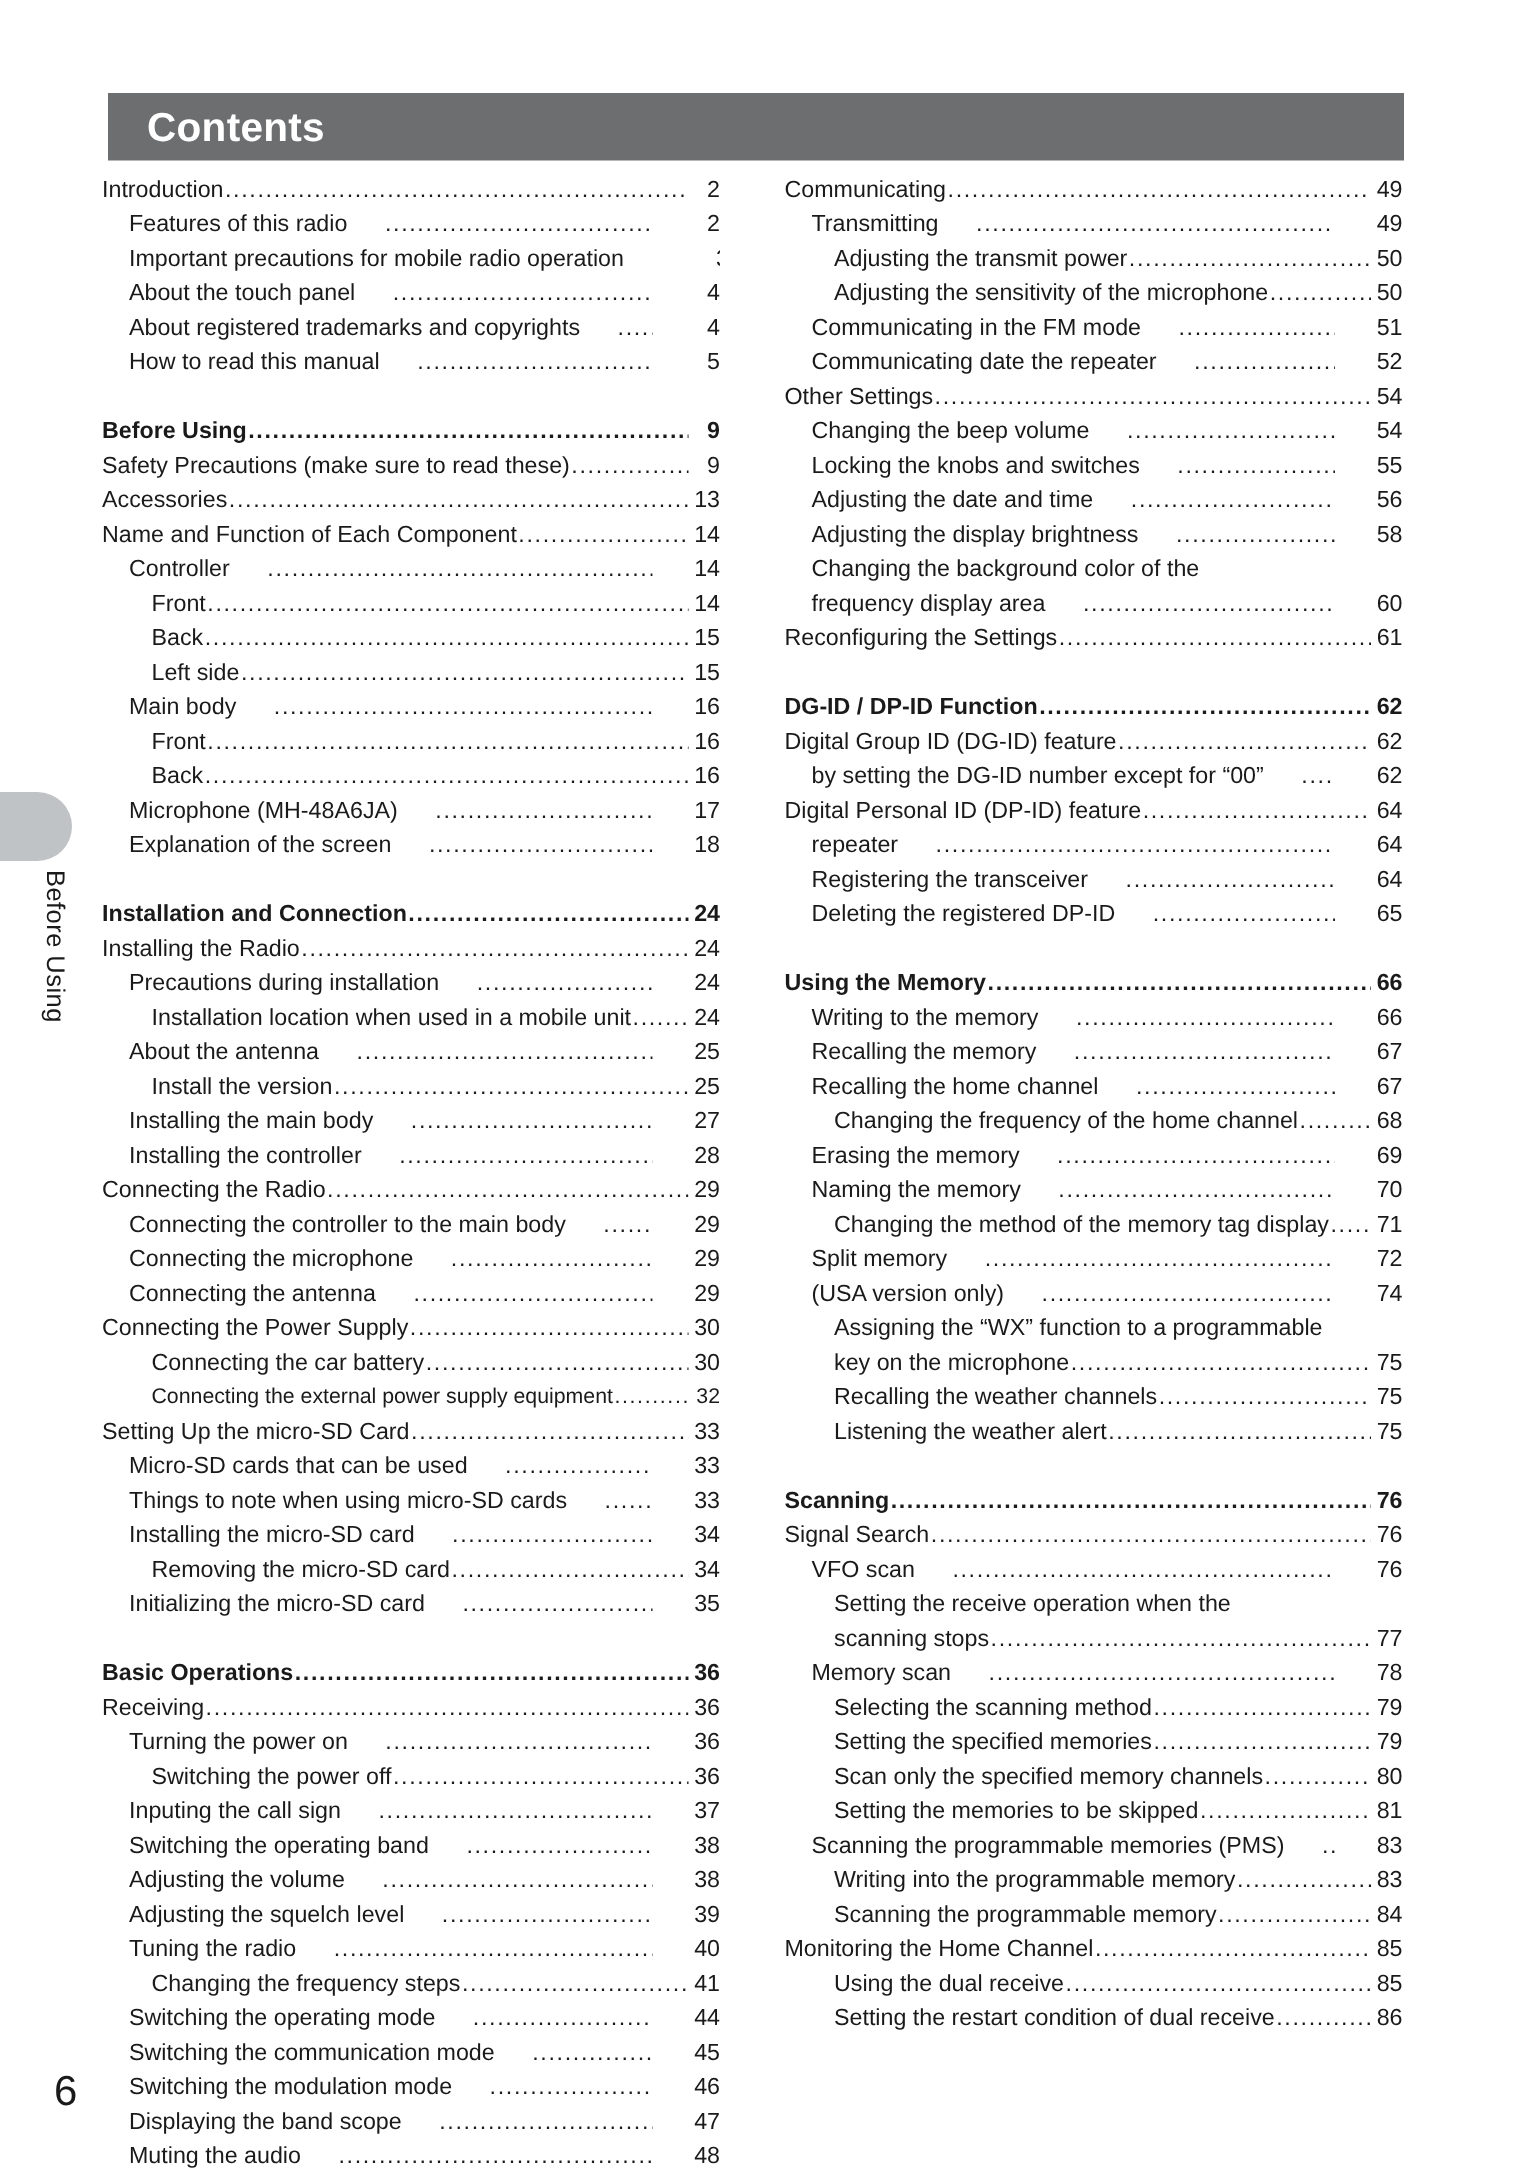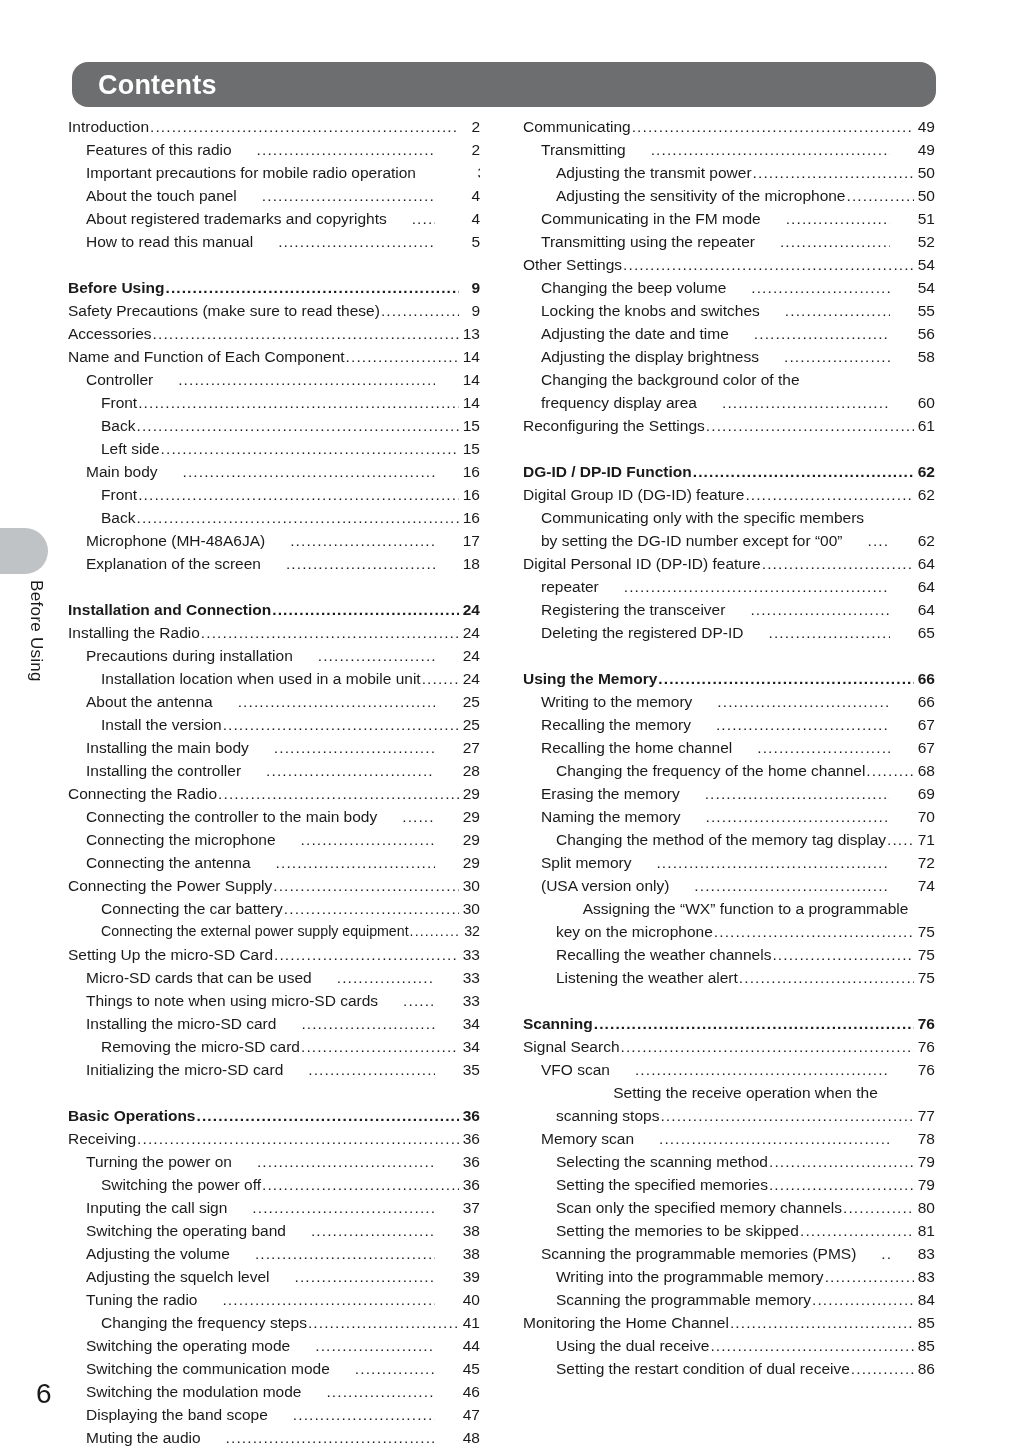--- a/index.html
+++ b/index.html
@@ -40,21 +40,20 @@
   }
 
   
   #contents-header {
     position: absolute;
     left: 72px;
     top: 62px;
     width: 864px;
     height: 45px;
     background: #6d6e70;
-    border-radius: 16px;
   }
   #contents-title {
     position: absolute;
     left: 26px;
     top: 8px;
     font-size: 27px;
     font-weight: bold;
     color: #ffffff;
     letter-spacing: 0.2px;
   }
@@ -95,21 +94,21 @@
   }
   .toc-row .pg {
     flex: 0 0 auto;
     text-align: right;
     min-width: 20px;
   }
 
   
   .lvl0 { padding-left: 0px; }
   .lvl1 { padding-left: 18px; gap: 24px; }
-  .lvl2 { padding-left: 33px; justify-content: center; }
+  .lvl2 { padding-left: 33px; }
   .lvl3 { padding-left: 33px; font-size: 14.2px; }
   .lvl3 .dots, .lvl3 .pg { font-size: 14.2px; }
 
   .bold .txt, .bold .pg, .bold .dots { font-weight: bold; }
 
   .gap { height: 23px; }
 
   
   #page-number {
     position: absolute;
@@ -430,21 +429,21 @@
         <span class="txt">Adjusting the sensitivity of the microphone</span>
         <span class="dots"> ........................................................................................................................</span>
         <span class="pg">50</span>
       </div>
       <div class="toc-row lvl1">
         <span class="txt">Communicating in the FM mode</span>
         <span class="dots"> ........................................................................................................................</span>
         <span class="pg">51</span>
       </div>
       <div class="toc-row lvl1">
-        <span class="txt">Transmitting using the repeater</span>
+        <span class="txt">Communicating date the repeater</span>
         <span class="dots"> ........................................................................................................................</span>
         <span class="pg">52</span>
       </div>
       <div class="toc-row lvl0">
         <span class="txt">Other Settings</span>
         <span class="dots"> ........................................................................................................................</span>
         <span class="pg">54</span>
       </div>
       <div class="toc-row lvl1">
         <span class="txt">Changing the beep volume</span>
@@ -483,23 +482,20 @@
       <div class="toc-row lvl0 bold">
         <span class="txt">DG-ID / DP-ID Function</span>
         <span class="dots"> ........................................................................................................................</span>
         <span class="pg">62</span>
       </div>
       <div class="toc-row lvl0">
         <span class="txt">Digital Group ID (DG-ID) feature</span>
         <span class="dots"> ........................................................................................................................</span>
         <span class="pg">62</span>
       </div>
-      <div class="toc-row lvl1 cont">
-        <span class="txt">Communicating only with the specific members</span>
-      </div>
       <div class="toc-row lvl1">
         <span class="txt">by setting the DG-ID number except for “00”</span>
         <span class="dots"> ........................................................................................................................</span>
         <span class="pg">62</span>
       </div>
       <div class="toc-row lvl0">
         <span class="txt">Digital Personal ID (DP-ID) feature</span>
         <span class="dots"> ........................................................................................................................</span>
         <span class="pg">64</span>
       </div>

